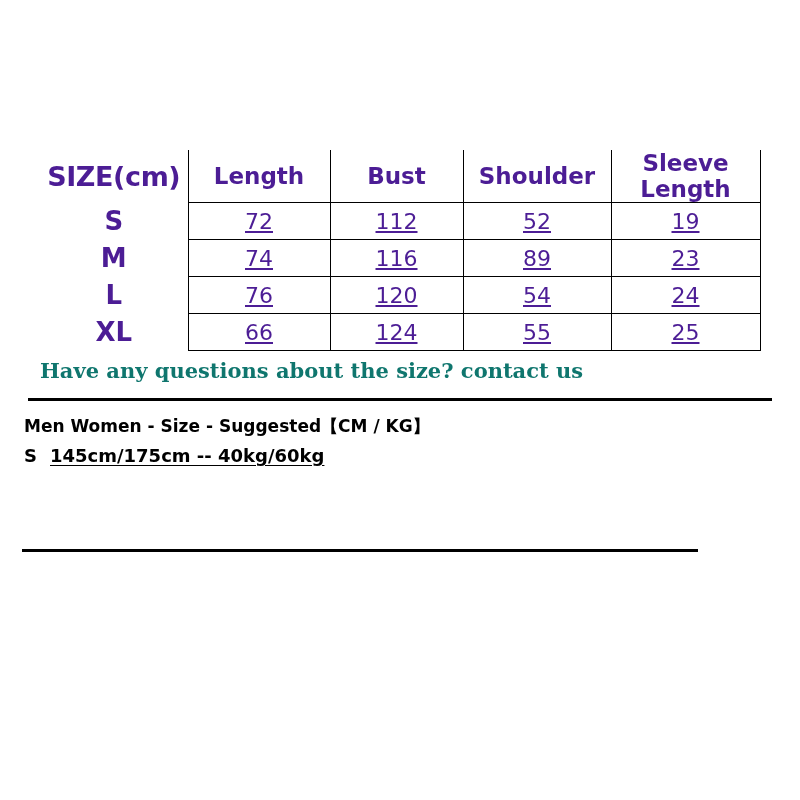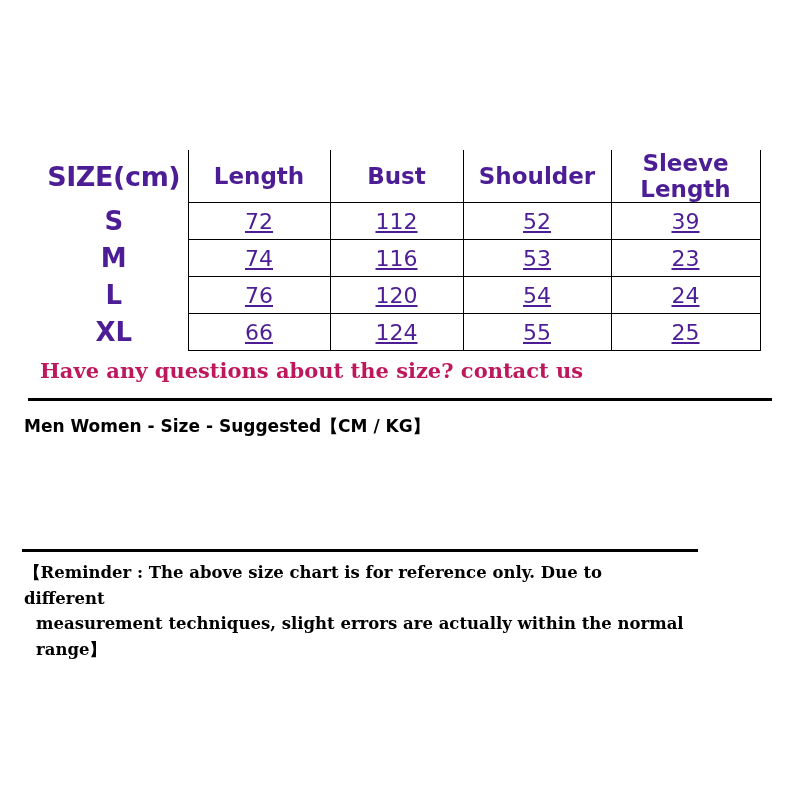--- a/index.html
+++ b/index.html
@@ -89,21 +89,21 @@
 
   
   .contact {
     position: absolute;
     left: 40px;
     top: 358px;
     width: 720px;
     font-size: 21px;
     font-weight: bold;
     font-family: "DejaVu Serif", serif;
-    color: #be185d;
+    color: #0f766e;
   }
   .rule {
     position: absolute;
     background: #000;
   }
   .rule-1 { left: 28px; top: 398px; width: 744px; height: 3px; }
   .rule-2 { left: 22px; top: 549px; width: 676px; height: 3px; }
 
   
   .suggest {
@@ -170,27 +170,27 @@
           <th class="hdr-cell gridhdr">Shoulder</th>
           <th class="hdr-cell gridhdr">Sleeve Length</th>
         </tr>
       </thead>
       <tbody>
         <tr class="brow">
           <td class="row-label">S</td>
           <td class="gridcell"><span class="val">72</span></td>
           <td class="gridcell"><span class="val">112</span></td>
           <td class="gridcell"><span class="val">52</span></td>
-          <td class="gridcell"><span class="val">39</span></td>
+          <td class="gridcell"><span class="val">19</span></td>
         </tr>
         <tr class="brow">
           <td class="row-label">M</td>
           <td class="gridcell"><span class="val">74</span></td>
           <td class="gridcell"><span class="val">116</span></td>
-          <td class="gridcell"><span class="val">53</span></td>
+          <td class="gridcell"><span class="val">89</span></td>
           <td class="gridcell"><span class="val">23</span></td>
         </tr>
         <tr class="brow">
           <td class="row-label">L</td>
           <td class="gridcell"><span class="val">76</span></td>
           <td class="gridcell"><span class="val">120</span></td>
           <td class="gridcell"><span class="val">54</span></td>
           <td class="gridcell"><span class="val">24</span></td>
         </tr>
         <tr class="brow">
@@ -203,22 +203,21 @@
       </tbody>
     </table>
   </div>
 
   <div class="contact">Have any questions about the size? contact us</div>
   <div class="rule rule-1"></div>
 
   <div class="suggest">
     <div class="suggest-title">Men Women - Size - Suggested【CM / KG】</div>
 
+    <div class="suggest-row">
+      <span class="sz">S</span><span class="detail">145cm/175cm -- 40kg/60kg</span>
+    </div>
   </div>
 
   <div class="rule rule-2"></div>
 
-  <div class="reminder">
-    <span>【Reminder : The above size chart is for reference only. Due to different</span>
-    <span class="l2">measurement techniques, slight errors are actually within the normal range】</span>
-  </div>
 
 </div>
 
 </body></html>

